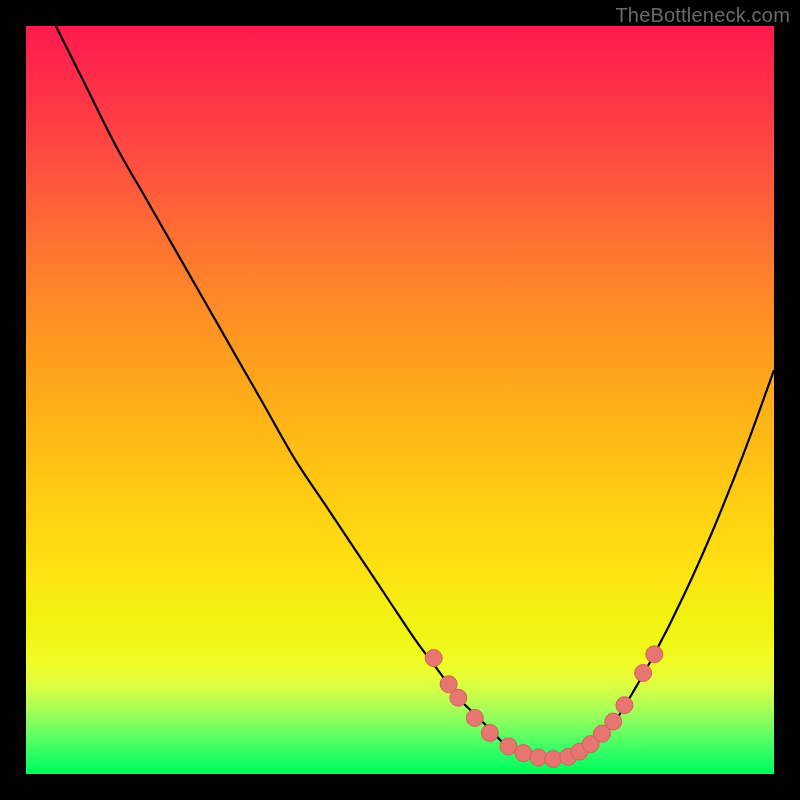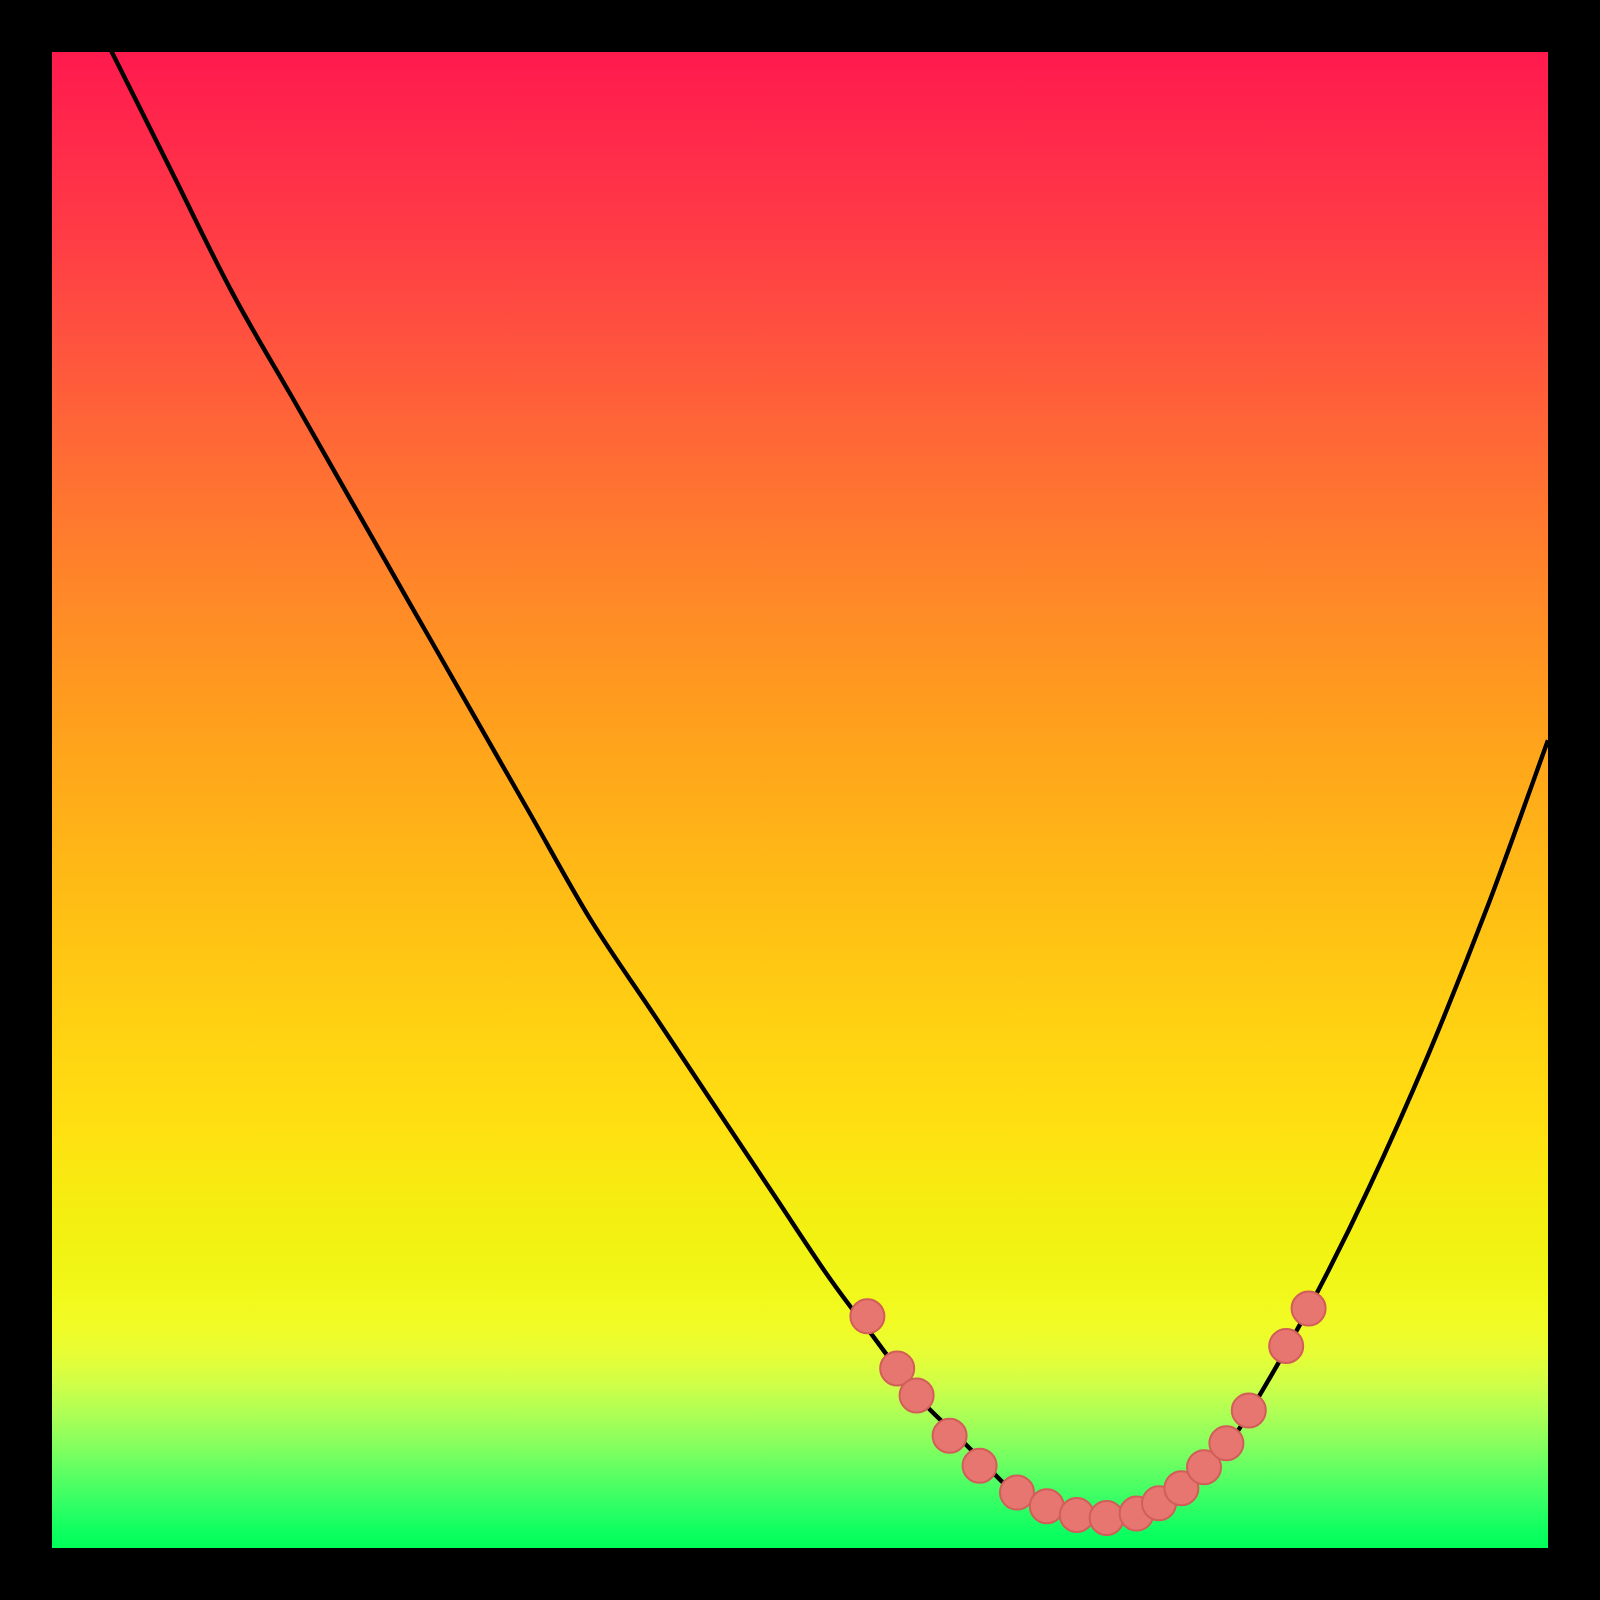--- a/index.html
+++ b/index.html
@@ -69,20 +69,21 @@
     font-size: 20px;
     letter-spacing: 0.2px;
     user-select: none;
   }
 </style>
 </head>
 <body>
 
 <div class="stage">
 
+  <div class="watermark">TheBottleneck.com</div>
 
   <div class="plot">
     <svg viewBox="0 0 748 748">
       <path id="curve-path" fill="none" stroke="#000000" stroke-width="2.2" d="M 0.0 -59.8 C 5.0 -49.9, 19.9 -19.9, 29.9 0.0 C 39.9 19.9, 49.9 39.9, 59.8 59.8 C 69.8 79.8, 79.8 101.0, 89.8 119.7 C 99.7 138.4, 109.7 154.6, 119.7 172.0 C 129.7 189.5, 139.6 206.9, 149.6 224.4 C 159.6 241.9, 169.5 259.3, 179.5 276.8 C 189.5 294.2, 199.5 311.7, 209.4 329.1 C 219.4 346.6, 229.4 364.0, 239.4 381.5 C 249.3 398.9, 259.3 417.6, 269.3 433.8 C 279.3 450.0, 289.2 463.8, 299.2 478.7 C 309.2 493.7, 319.1 508.6, 329.1 523.6 C 339.1 538.6, 349.1 553.5, 359.0 568.5 C 369.0 583.4, 380.2 600.9, 389.0 613.4 C 397.7 625.8, 403.9 633.3, 411.4 643.3 C 418.9 653.3, 427.6 665.7, 433.8 673.2 C 440.1 680.7, 443.8 683.2, 448.8 688.2 C 453.8 693.1, 458.8 698.1, 463.8 703.1 C 468.7 708.1, 473.7 714.3, 478.7 718.1 C 483.7 721.8, 488.7 723.1, 493.7 725.6 C 498.7 728.1, 503.7 731.8, 508.6 733.0 C 513.6 734.3, 518.6 733.0, 523.6 733.0 C 528.6 733.0, 533.6 734.3, 538.6 733.0 C 543.5 731.8, 548.5 728.1, 553.5 725.6 C 558.5 723.1, 563.5 721.8, 568.5 718.1 C 573.5 714.3, 578.5 709.4, 583.4 703.1 C 588.4 696.9, 590.9 693.1, 598.4 680.7 C 605.9 668.2, 618.3 647.0, 628.3 628.3 C 638.3 609.6, 648.3 589.7, 658.2 568.5 C 668.2 547.3, 678.2 524.8, 688.2 501.2 C 698.1 477.5, 708.1 452.5, 718.1 426.4 C 728.1 400.2, 743.0 357.8, 748.0 344.1"></path>
       <g id="markers">
           <circle cx="407.7" cy="632.1" r="8.5" fill="#e77570" stroke="#d25e59" stroke-width="1"></circle>
           <circle cx="422.6" cy="658.2" r="8.5" fill="#e77570" stroke="#d25e59" stroke-width="1"></circle>
           <circle cx="432.3" cy="671.7" r="8.5" fill="#e77570" stroke="#d25e59" stroke-width="1"></circle>
           <circle cx="448.8" cy="691.9" r="8.5" fill="#e77570" stroke="#d25e59" stroke-width="1"></circle>
           <circle cx="463.8" cy="706.9" r="8.5" fill="#e77570" stroke="#d25e59" stroke-width="1"></circle>

